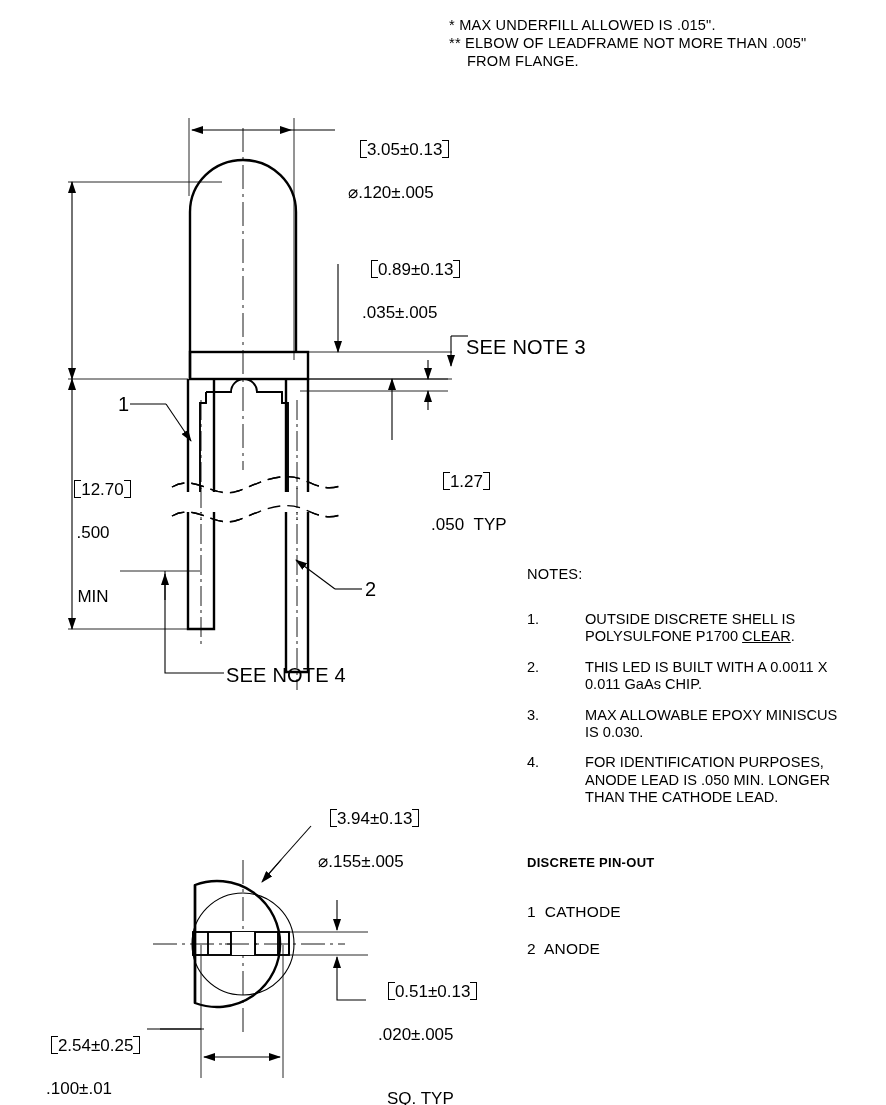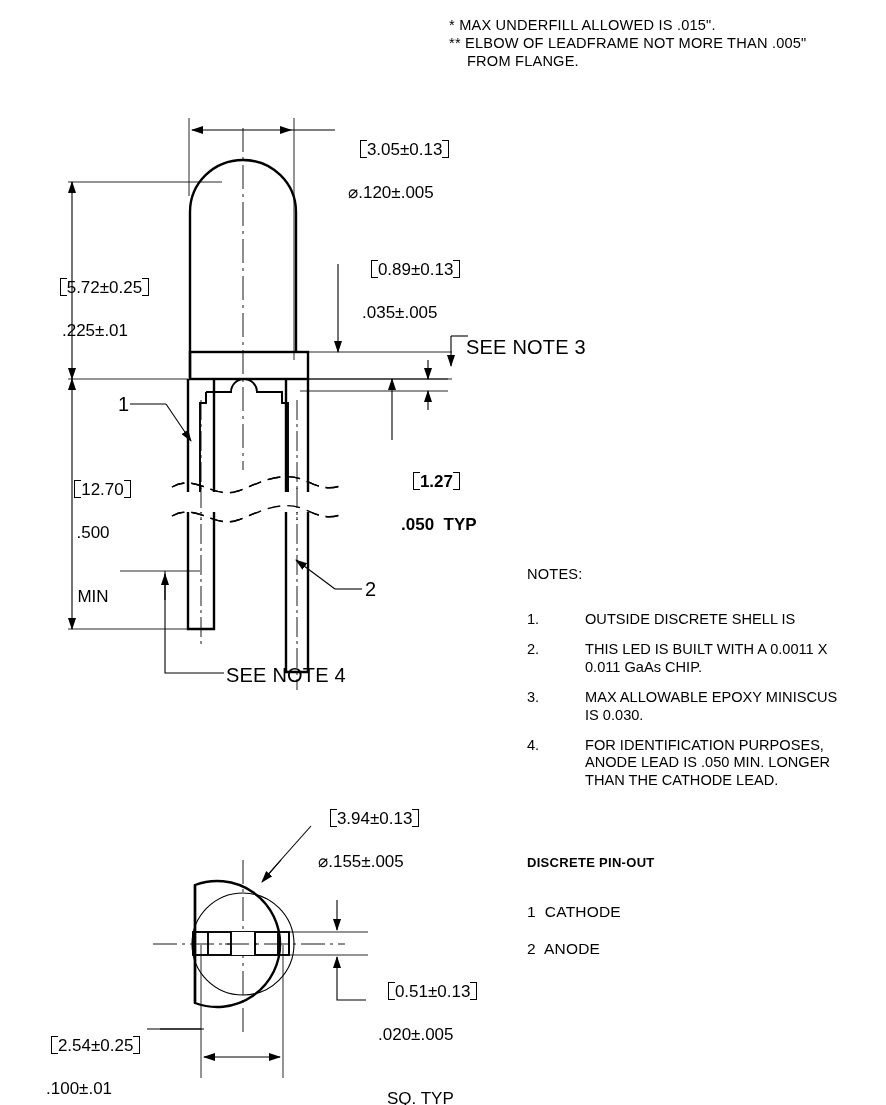--- a/index.html
+++ b/index.html
@@ -280,37 +280,33 @@
 
   <div class="txt hdr-notes" style="left:449px; top:17px;">* MAX UNDERFILL ALLOWED IS .015".</div>
   <div class="txt hdr-notes" style="left:449px; top:35px;">** ELBOW OF LEADFRAME NOT MORE THAN .005"</div>
   <div class="txt hdr-notes" style="left:467px; top:53px;">FROM FLANGE.</div>
 
   <div class="dim" style="left:341px; top:117px;">
     <span class="metric">3.05±0.13</span>
     <span class="imperial" style="padding-left:7px;">⌀.120±.005</span>
   </div>
 
-  <div class="dim ctr" style="left:20px; top:255px; width:150px;">
-    <span class="metric">5.72±0.25</span>
-    <span class="imperial">.225±.01</span>
-  </div>
 
   <div class="dim" style="left:352px; top:237px;">
     <span class="metric">0.89±0.13</span>
     <span class="imperial" style="padding-left:10px;">.035±.005</span>
   </div>
 
   <div class="dim ctr" style="left:38px; top:457px; width:110px;">
     <span class="metric">12.70</span>
     <span class="imperial">.500</span>
     <span class="imperial">MIN</span>
   </div>
 
-  <div class="dim" style="left:394px; top:449px;font-weight:bold;">
+  <div class="dim" style="left:424px; top:449px;">
     <span class="metric">1.27</span>
     <span class="imperial" style="padding-left:7px;"><span>.050</span>&nbsp;&nbsp;<span>TYP</span></span>
   </div>
 
   <div class="txt t17" style="left:466px; top:337px;">SEE NOTE 3</div>
   <div class="txt t17" style="left:226px; top:665px;">SEE NOTE 4</div>
   <div class="txt t17" style="left:118px; top:394px;">1</div>
   <div class="txt t17" style="left:365px; top:579px;">2</div>
 
   <div class="dim" style="left:311px; top:786px;">
@@ -330,20 +326,21 @@
   </div>
 
   <div class="txt hdr-notes" style="left:527px; top:566px;">NOTES:</div>
 
   <div class="notes-block" style="left:527px; top:611px; width:340px;">
 
     <div class="note-row">
       <div class="note-num">1.</div>
       <div class="note-body">
         <div>OUTSIDE DISCRETE SHELL IS</div>
+        <div>POLYSULFONE P1700 <span class="u">CLEAR</span>.</div>
       </div>
     </div>
 
     <div class="note-row">
       <div class="note-num">2.</div>
       <div class="note-body">
         <div>THIS LED IS BUILT WITH A 0.0011 X</div>
         <div>0.011 GaAs CHIP.</div>
       </div>
     </div>

